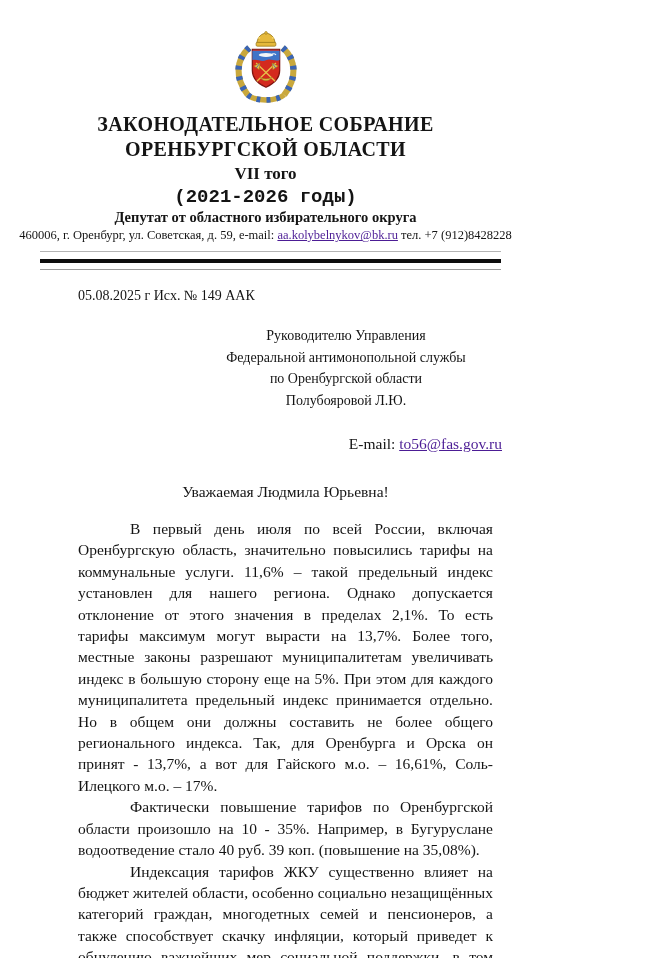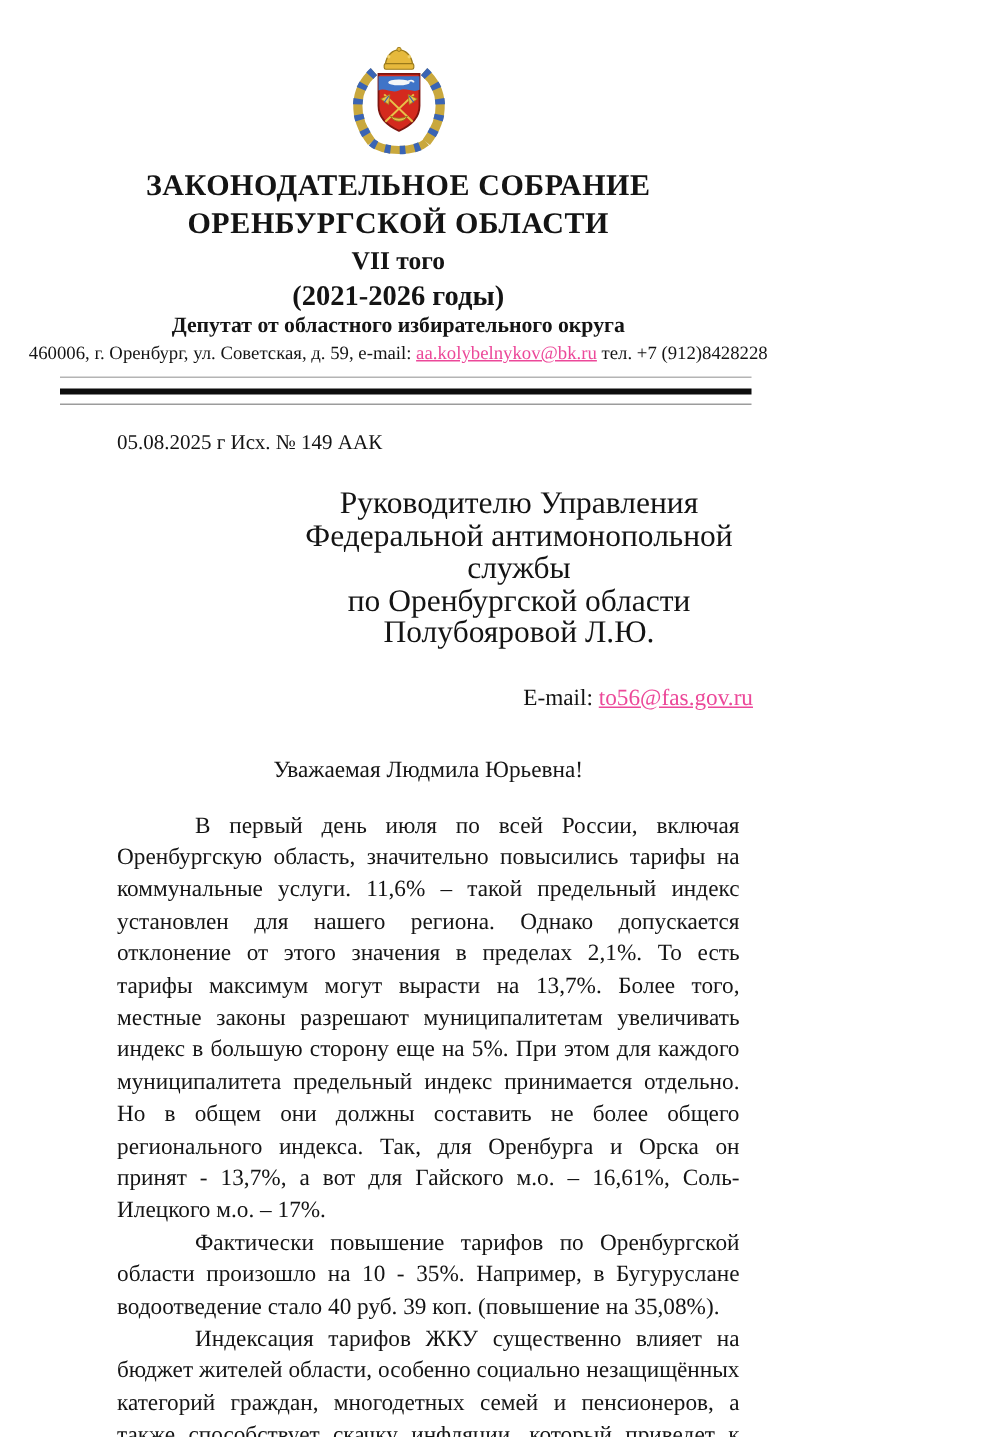--- a/index.html
+++ b/index.html
@@ -9,34 +9,34 @@
     background:#ffffff;
     overflow:hidden;
     font-family:"Liberation Serif","DejaVu Serif",serif;
     color:#141414;
   }
   
   .letterhead{text-align:center;}
   .emblem{display:block;margin:31px auto 5px auto;}
   .org-line{font-weight:bold;font-size:20px;line-height:25px;letter-spacing:.4px;}
   .convocation{font-weight:bold;font-size:17px;line-height:24px;}
-  .years{font-weight:bold;font-size:19px;line-height:23px;}
+  .years{font-weight:bold;font-size:19px;line-height:23px;font-family:Liberation Mono, monospace;}
   .deputy-name{font-weight:bold;font-size:14px;line-height:17px;margin-top:3px;letter-spacing:.2px;}
   .deputy-title{font-weight:bold;font-size:14.5px;line-height:17px;}
   .address-line{font-size:12.5px;line-height:16px;margin-top:1px;}
-  a.link{color:#ec4899;text-decoration:underline;}
+  a.link{color:#4c1d95;text-decoration:underline;}
   
   .rules{margin:8px 30px 0 40px;}
   .rule-thin-top{height:1px;background:#b4b4b4;}
   .rule-thick{height:4px;background:#0d0d0d;margin-top:7px;}
   .rule-thin-bottom{height:1px;background:#9c9c9c;margin-top:6px;}
   
   .date-line{margin:17px 0 16px 78px;font-size:14px;line-height:18px;}
   .recipient{width:312px;margin:20px 29px 0 auto;text-align:center;
-             font-size:21px;line-height:21.5px;}
+             font-size:14px;line-height:21.5px;}
   .email-line{margin:22px 29px 0 0;text-align:right;font-size:15.5px;line-height:21px;padding-left:44px;}
   
   .salutation{margin:27px 38px 0 78px;text-align:center;font-size:15.5px;line-height:21px;}
   .bodytext{margin:16px 38px 0 78px;}
   .bodytext p{
     margin:0;
     text-indent:52px;
     text-align:justify;
     font-size:15.5px;
     line-height:21.4px;

